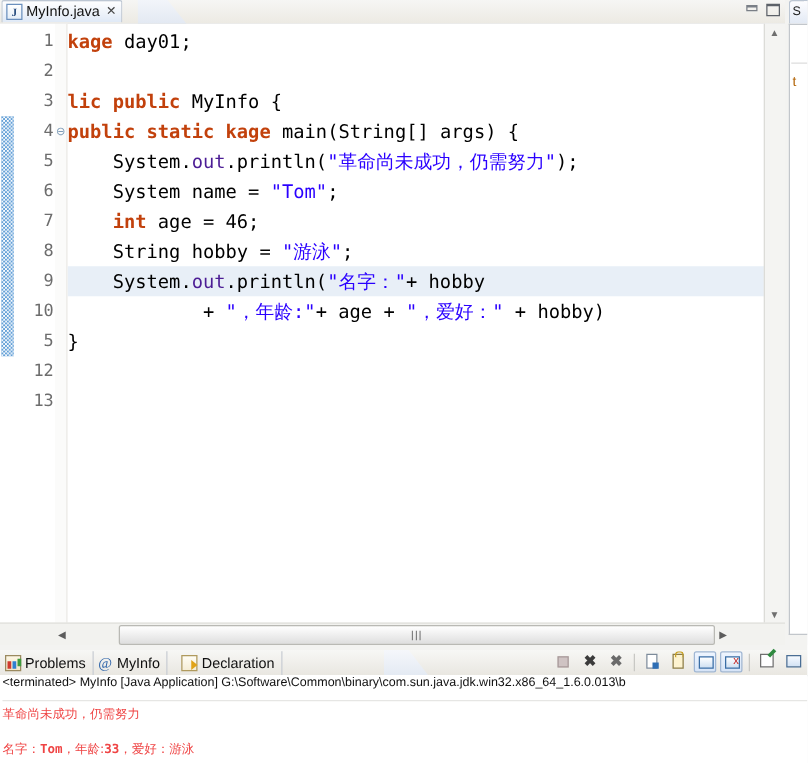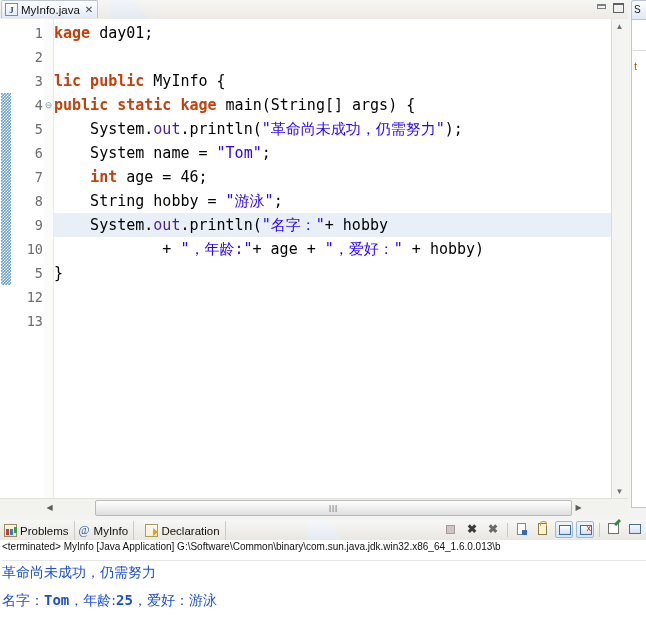--- a/index.html
+++ b/index.html
@@ -499,22 +499,22 @@
     right: 0;
     font-size: 10px;
     color: #101010;
     white-space: nowrap;
     border-bottom: 1px solid #e6e6e4;
     padding-bottom: 8px;
   }
   .out-line {
     position: absolute;
     left: 2px;
-    font-size: 14px;
-    color: #1d4ed8;
+    font-size: 10px;
+    color: #ef4444;
     white-space: nowrap;
     font-family: "DejaVu Sans", sans-serif;
   }
   .out-line .mono {
     font-family: "DejaVu Sans Mono", monospace;
     font-weight: bold;
   }
   .statusbar {
     position: absolute;
     left: 0; right: 0; bottom: 0;
@@ -651,19 +651,19 @@
           <span>Console</span>
           <span class="ctab-close">✕</span>
         </div>
         <div class="ctab-skew" style="left: 307.188px;"></div>
       </div>
 
     <div class="console-body">
       <div class="term-line">&lt;terminated&gt; MyInfo [Java Application] G:\Software\Common\binary\com.sun.java.jdk.win32.x86_64_1.6.0.013\b</div>
       <div class="out-line" style="top:24px;">革命尚未成功，仍需努力</div>
       <div class="out-line" style="top:52px;">
-        <span>名字：</span><span class="mono">Tom</span><span>，年龄:</span><span class="mono">25</span><span>，爱好：游泳</span>
+        <span>名字：</span><span class="mono">Tom</span><span>，年龄:</span><span class="mono">33</span><span>，爱好：游泳</span>
       </div>
     </div>
   </div>
 
   <div class="statusbar"></div>
 </div>
 
 </body></html>

